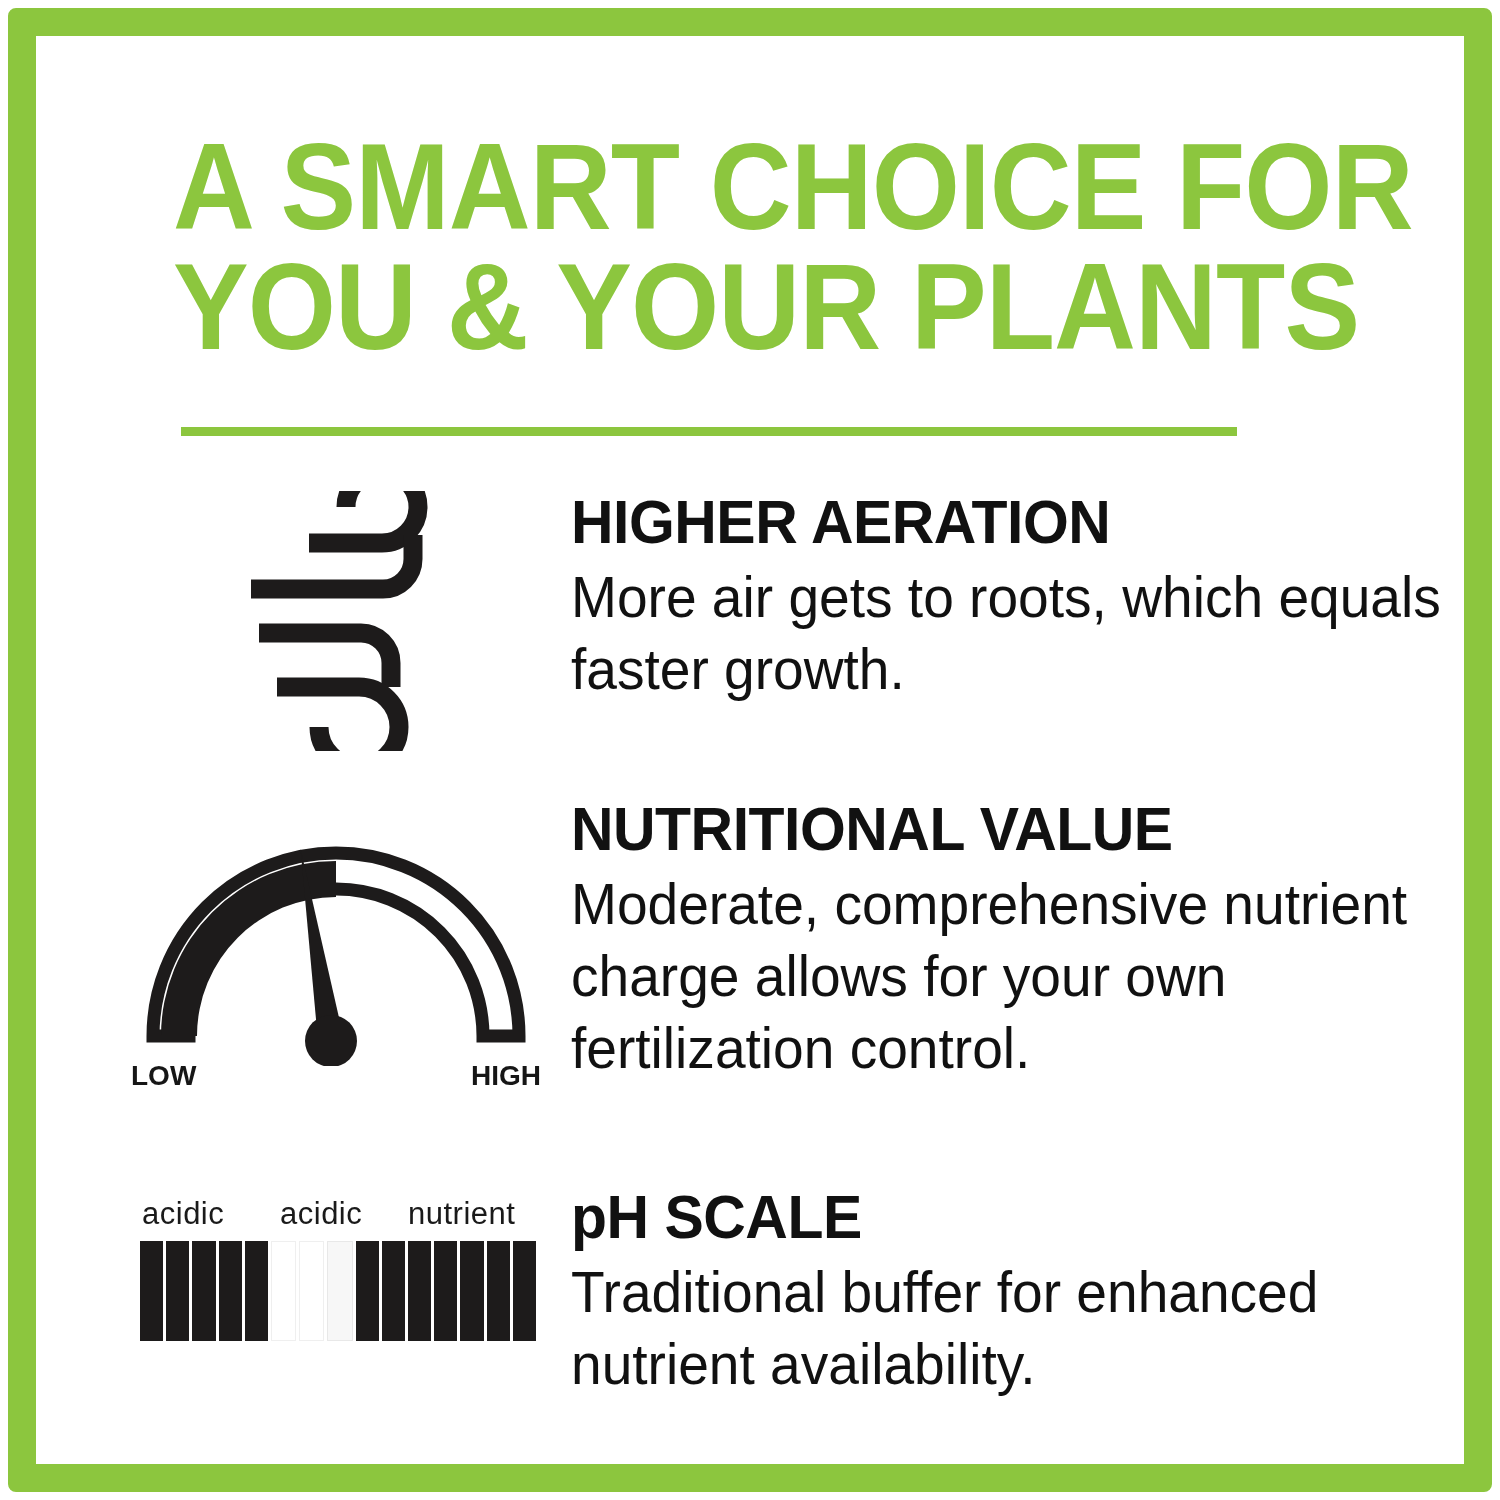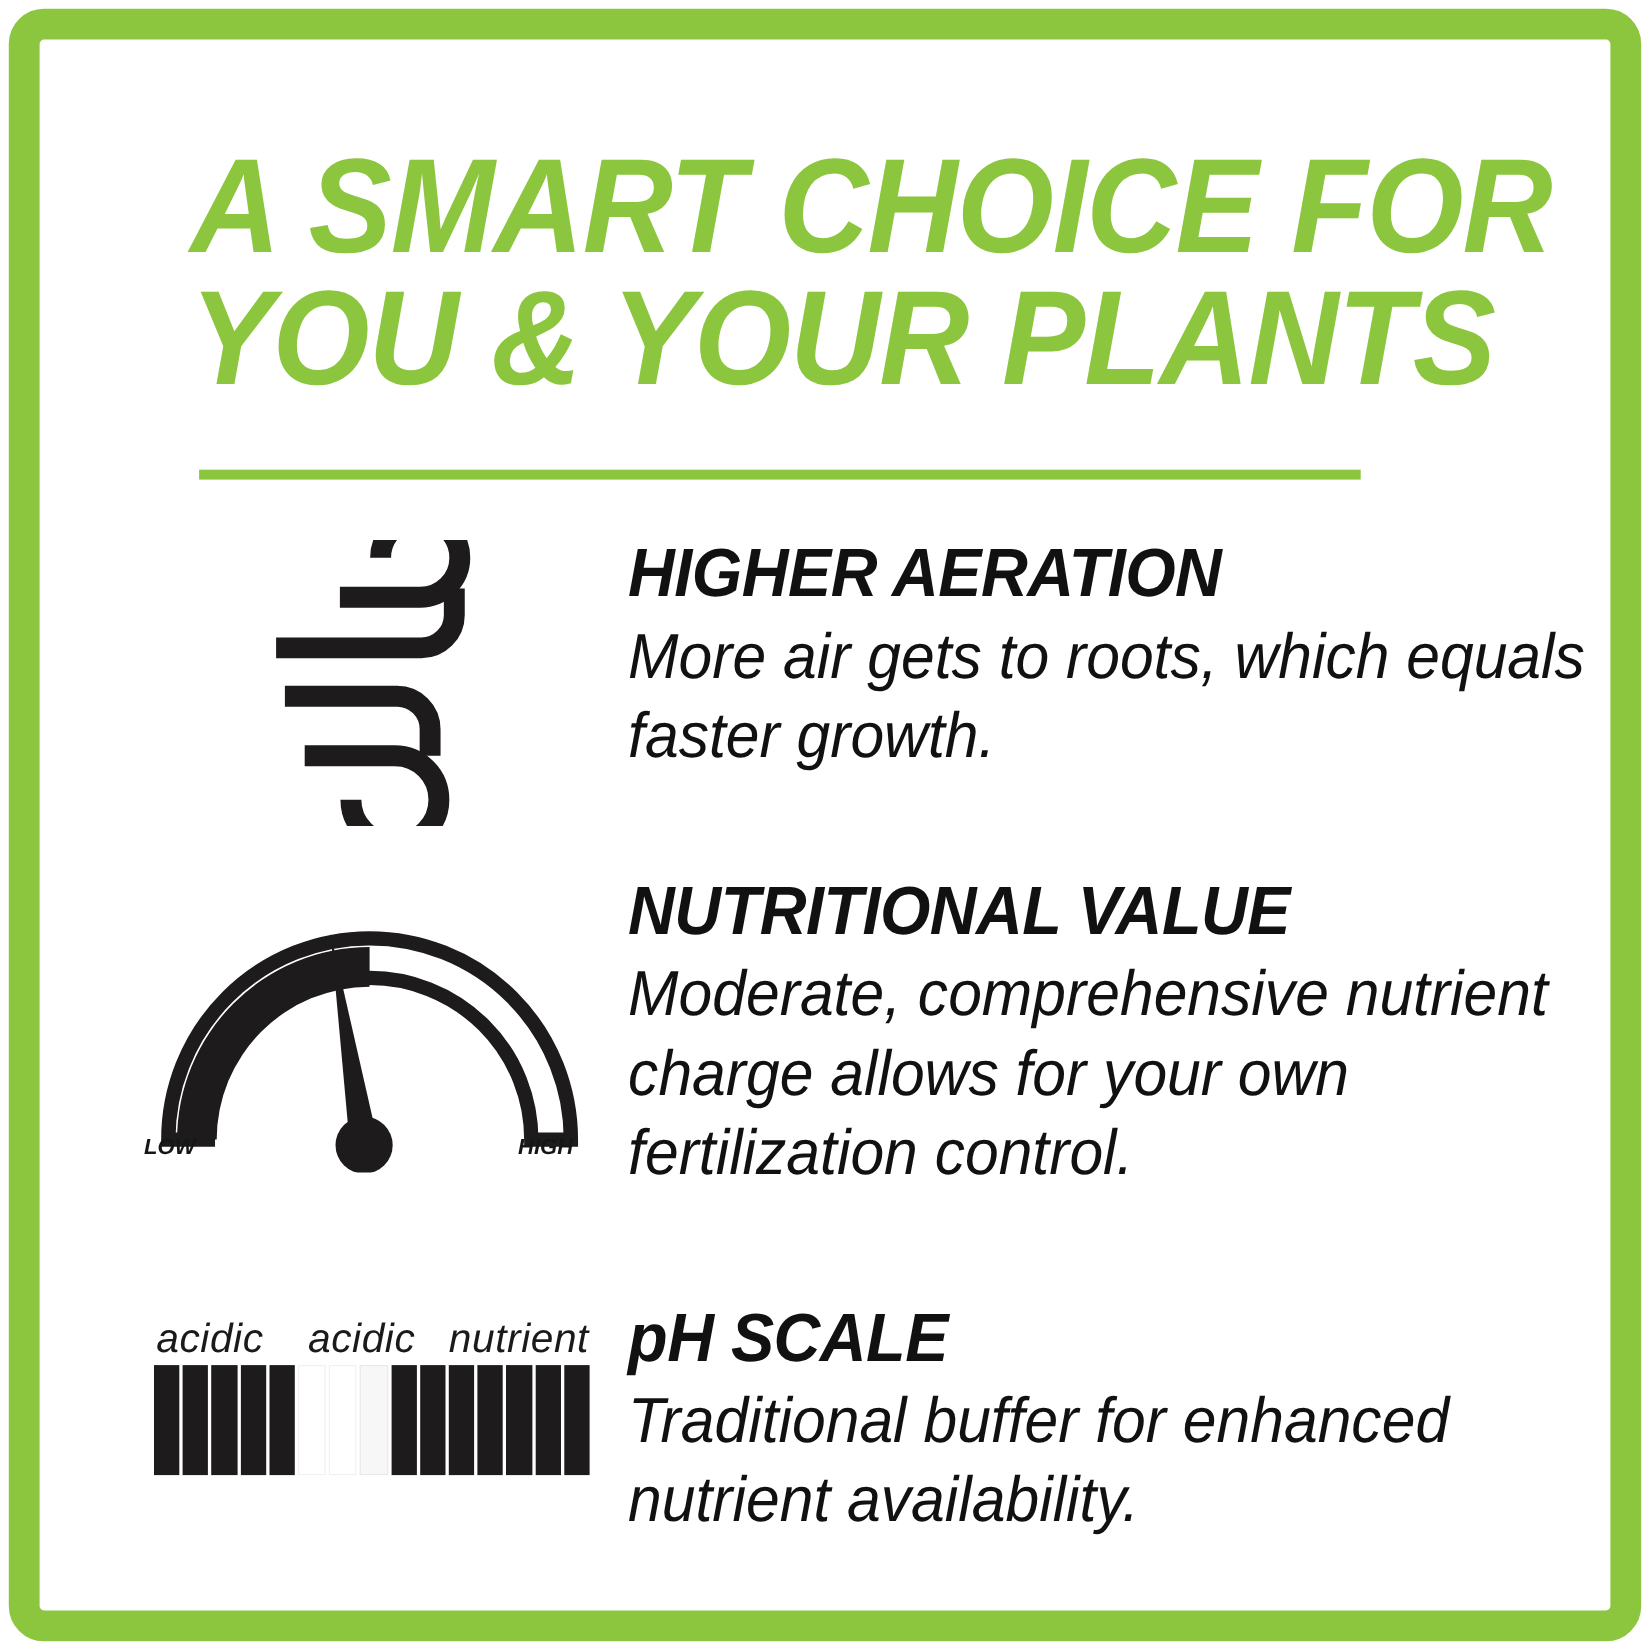--- a/index.html
+++ b/index.html
@@ -16,23 +16,22 @@
 
   
   #card {
     position: absolute;
     left: 8px;
     top: 8px;
     width: 1484px;
     height: 1484px;
     box-sizing: border-box;
     border: 28px solid #8CC63E;
-    border-radius: 32px;
+    border-radius: 8px;
     background: #ffffff;
-    font-style: italic;
   }
 
   
   #title-block {
     position: absolute;
     left: 137px;
     top: 92px;
     width: 1230px;
   }
   .title-line {
@@ -102,39 +101,40 @@
 
   #text-aeration  { top: 0px; }
   #text-nutrition { top: -8px; }
   #text-ph        { top: 0px; }
 
   
   .gauge-label {
     position: absolute;
     font-family: "Liberation Sans Narrow", "Liberation Sans", sans-serif;
     font-weight: 700;
-    font-size: 20px;
+    font-size: 28px;
     letter-spacing: 0px;
     color: #161616;
+    margin-top: 28px;
   }
   #gauge-low  { left: 0px;   top: 196px; }
   #gauge-high { left: 340px; top: 196px; }
 
   
   #ph-labels {
     position: absolute;
     left: 0; top: 0;
     width: 400px;
     height: 40px;
   }
   .ph-label {
     position: absolute;
     font-family: "Liberation Sans", sans-serif;
     font-weight: 400;
-    font-size: 37px;
+    font-size: 31px;
     color: #1a1a1a;
     letter-spacing: 0.5px;
   }
   #ph-label-acidic   { left: 6px;   top: 0; }
   #ph-label-neutral  { left: 144px; top: 0; }
   #ph-label-alkaline { left: 272px; top: 0; }
 
   #ph-bars {
     position: absolute;
     left: 4px;

